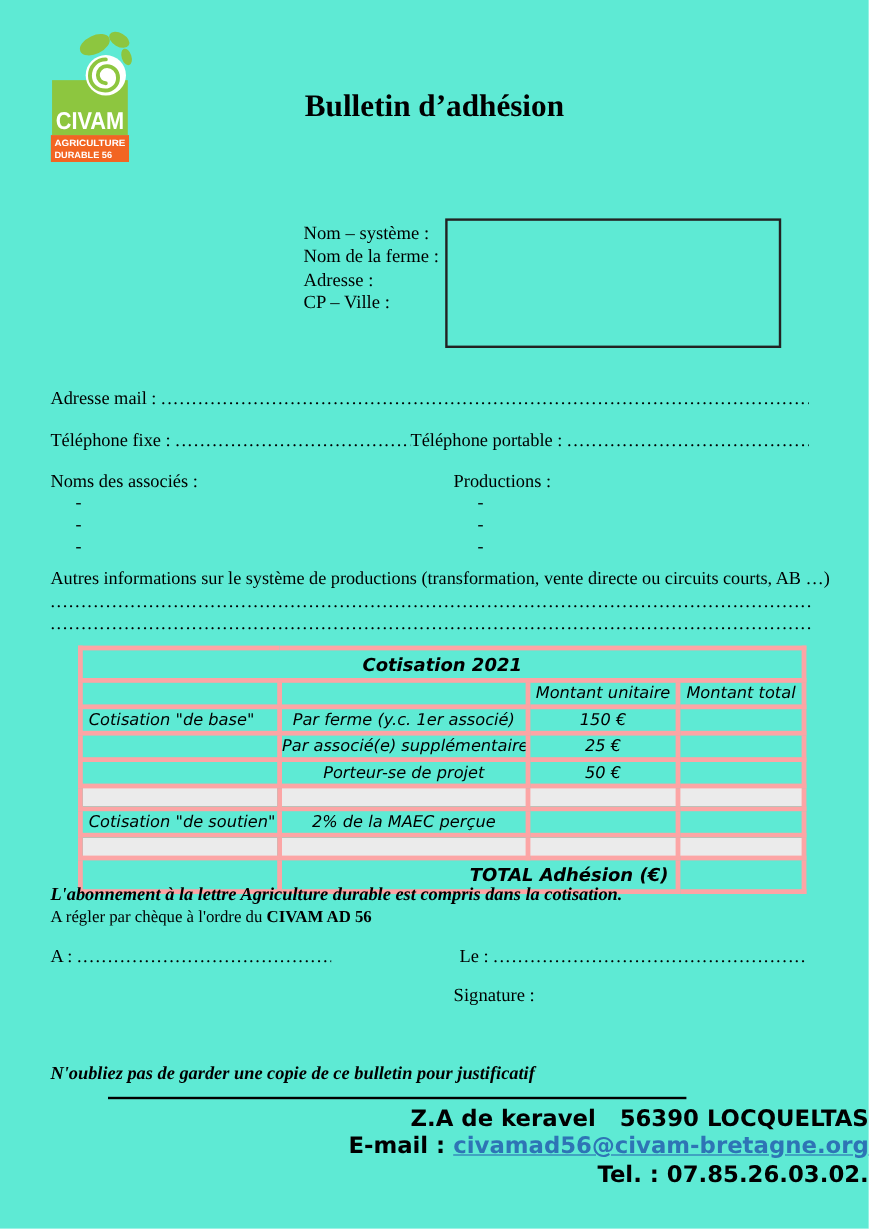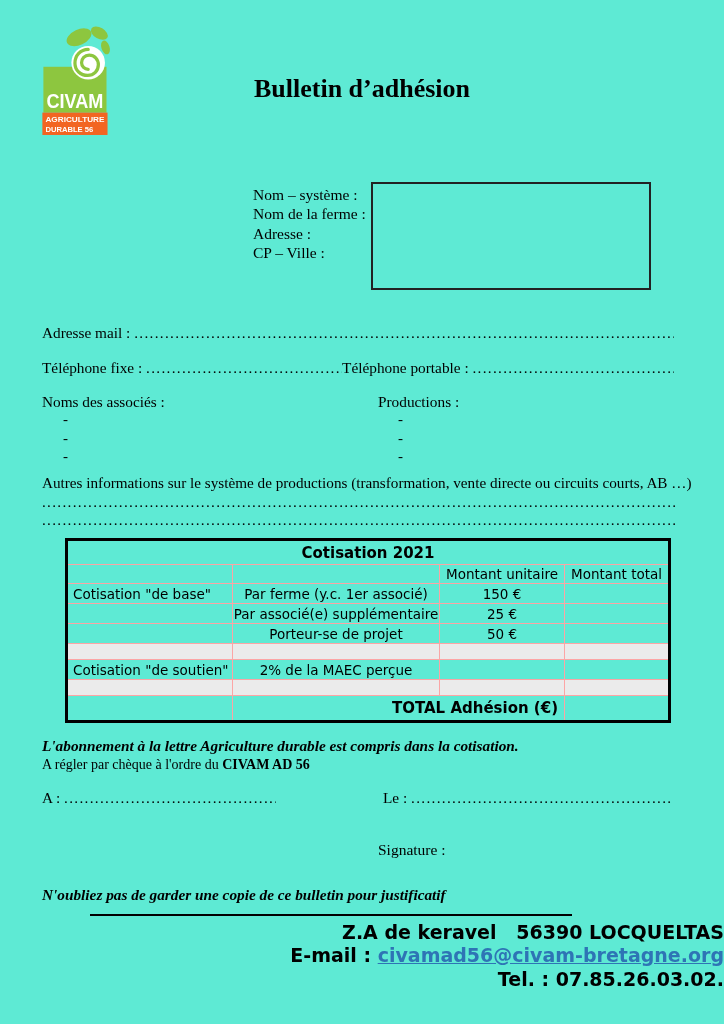--- a/index.html
+++ b/index.html
@@ -32,36 +32,36 @@
   .dash-right{left:398px;top:410px;}
 
   .other-heading{left:42px;top:474px;width:640px;font-size:15.2px;white-space:nowrap;}
   .dotline{left:42px;top:493px;width:636px;font-size:15.3px;}
   .dotline2{top:511px;}
 
   
   .cot-table-wrap{left:65px;top:538px;}
   table.cot{border-collapse:collapse;table-layout:fixed;width:603px;
             font-family:"DejaVu Sans",sans-serif;font-size:13.5px;border:3px solid #000;}
-  table.cot td{border:1px solid #fca5a5;padding:1px 0;text-align:center;overflow:hidden;white-space:nowrap;}
+  table.cot td{border:4px solid #fca5a5;padding:1px 0;text-align:center;overflow:hidden;white-space:nowrap;font-style:italic;}
   table.cot .t-title{font-weight:bold;font-size:15px;height:21px;}
   table.cot .t-head{height:19px;}
   table.cot .c1{text-align:left;padding-left:5px;}
   table.cot .r{height:20px;}
   table.cot .shaded td{background:#ebebeb;height:13px;}
   table.cot .total-cell{text-align:right;font-weight:bold;font-size:15px;padding-right:6px;height:22px;}
 
   
   .note1{left:42px;top:737px;font-size:15.3px;font-style:italic;font-weight:bold;}
   .note2{left:42px;top:757px;font-family:Liberation Serif, serif;font-size:14px;}
   .note2 b{font-weight:bold;}
 
   .a-row{left:42px;top:789px;width:234px;}
   .le-row{left:383px;top:789px;width:288px;}
-  .sig{left:378px;top:841px;font-size:15.5px;}
+  .sig{left:378px;top:821px;font-size:15.5px;}
   .keep{left:42px;top:886px;font-size:15.3px;font-style:italic;font-weight:bold;}
   .rule{left:90px;top:914px;width:482px;border-top:2px solid #000;height:0;}
 
   
   .footer{left:0;top:921px;width:724px;text-align:right;
           font-family:"DejaVu Sans",sans-serif;font-size:19px;font-weight:600;line-height:23.4px;}
   .footer a{text-decoration:underline;}
   .nw{white-space:nowrap;}
 </style>
 </head>

